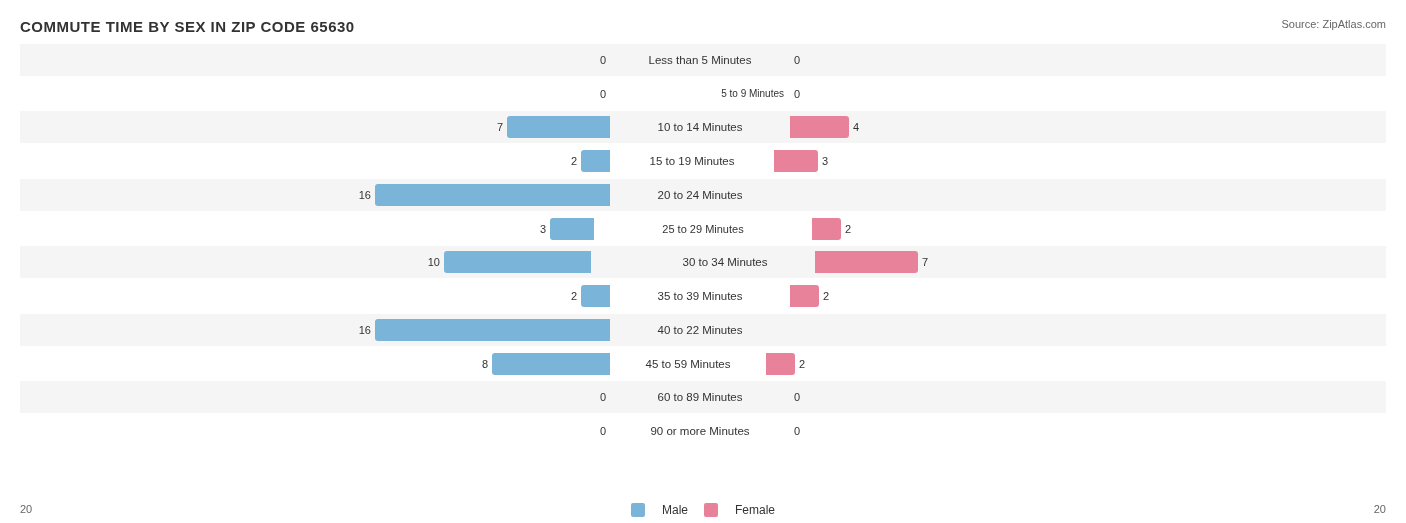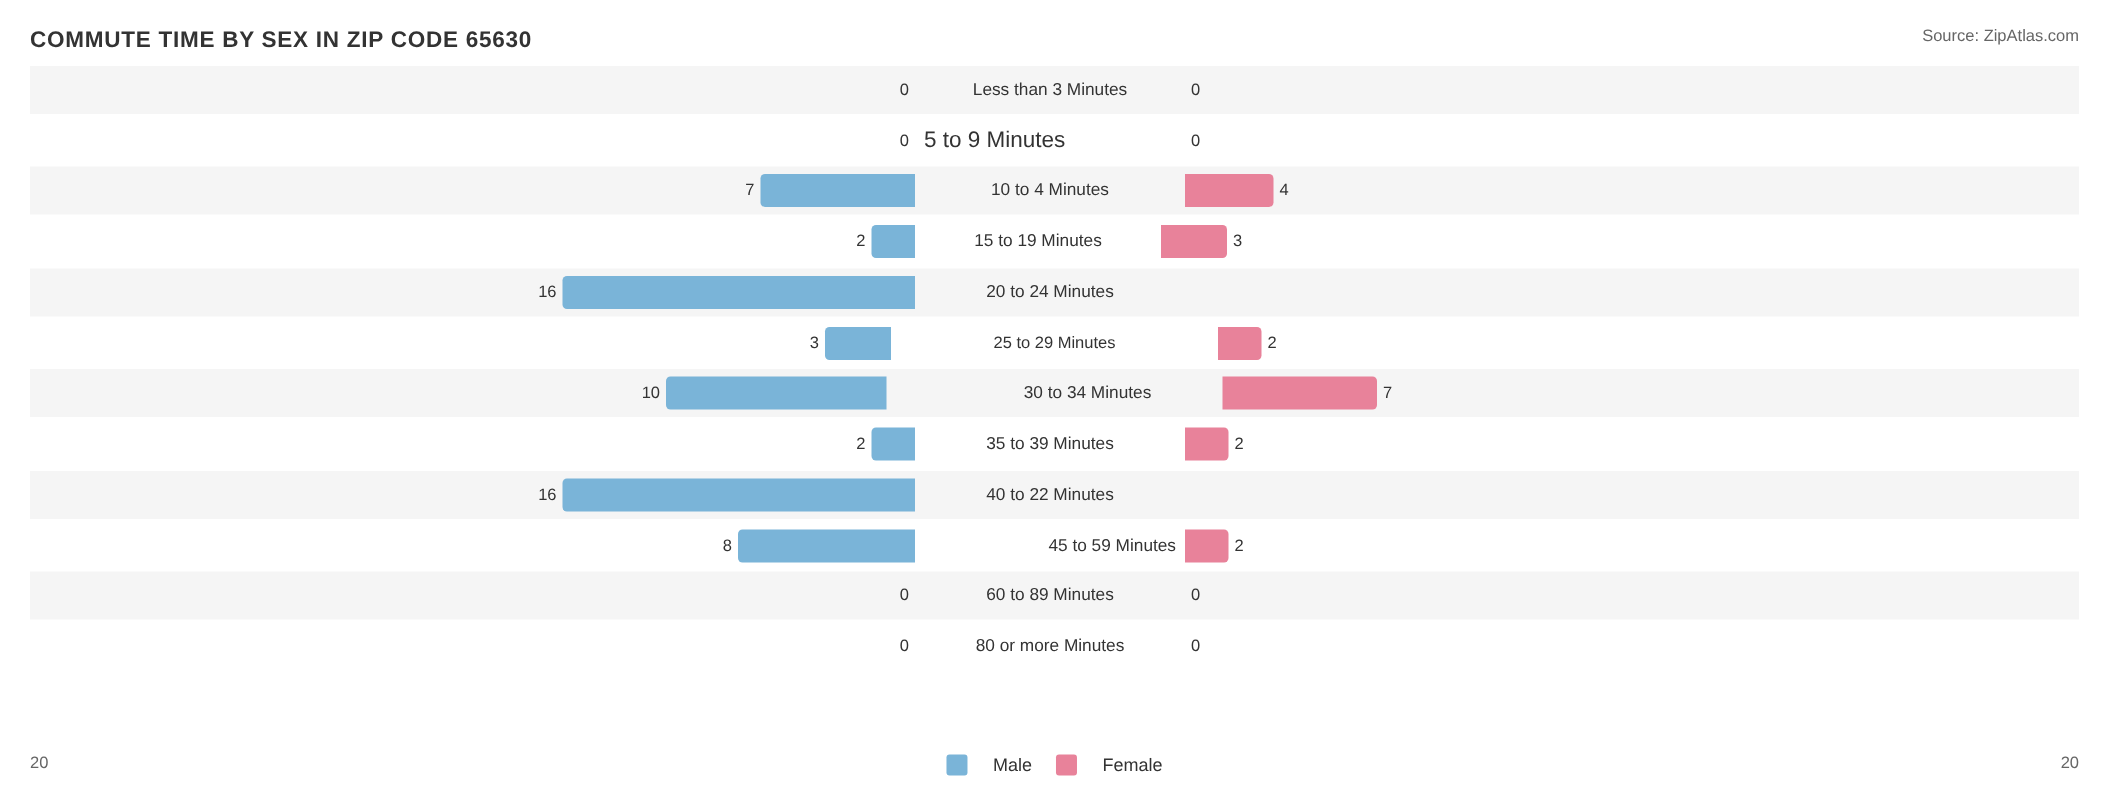--- a/index.html
+++ b/index.html
@@ -127,41 +127,41 @@
 
 <div class="chart-container">
   <div class="chart-title">COMMUTE TIME BY SEX IN ZIP CODE 65630</div>
   <div class="source">Source: ZipAtlas.com</div>
 
   <div class="bars-area" id="bars-area">
   <div class="bar-row">
         <div class="left-section" style="width: 590px; display: flex; align-items: center; justify-content: flex-end; position: relative; height: 100%;">
           <span style="font-size: 11px; color: rgb(51, 51, 51); position: absolute; white-space: nowrap; right: 4px;">0</span>
         </div>
-        <div class="label-cell" style="width: 180px; text-align: center; font-size: 11.5px; color: rgb(51, 51, 51); flex-shrink: 0; padding: 0px 6px;">Less than 3 Minutes</div>
-        <div class="right-section" style="width: 590px; display: flex; align-items: center; position: relative; height: 100%;">
-          <span style="font-size: 11px; color: rgb(51, 51, 51); position: absolute; white-space: nowrap; left: 4px;">0</span>
-        </div>
-      </div>
-      <div class="bar-row">
-        <div class="left-section" style="width: 590px; display: flex; align-items: center; justify-content: flex-end; position: relative; height: 100%;">
-          <span style="font-size: 11px; color: rgb(51, 51, 51); position: absolute; white-space: nowrap; right: 4px;">0</span>
-        </div>
-        <div class="label-cell" style="width: 180px; text-align: left; font-size: 15px; color: rgb(51, 51, 51); flex-shrink: 0; padding: 0px 6px;">5 to 9 Minutes</div>
+        <div class="label-cell" style="width: 180px; text-align: center; font-size: 11.5px; color: rgb(51, 51, 51); flex-shrink: 0; padding: 0px 6px;">Less than 5 Minutes</div>
+        <div class="right-section" style="width: 590px; display: flex; align-items: center; position: relative; height: 100%;">
+          <span style="font-size: 11px; color: rgb(51, 51, 51); position: absolute; white-space: nowrap; left: 4px;">0</span>
+        </div>
+      </div>
+      <div class="bar-row">
+        <div class="left-section" style="width: 590px; display: flex; align-items: center; justify-content: flex-end; position: relative; height: 100%;">
+          <span style="font-size: 11px; color: rgb(51, 51, 51); position: absolute; white-space: nowrap; right: 4px;">0</span>
+        </div>
+        <div class="label-cell" style="width: 180px; text-align: right; font-size: 10px; color: rgb(51, 51, 51); flex-shrink: 0; padding: 0px 6px;">5 to 9 Minutes</div>
         <div class="right-section" style="width: 590px; display: flex; align-items: center; position: relative; height: 100%;">
           <span style="font-size: 11px; color: rgb(51, 51, 51); position: absolute; white-space: nowrap; left: 4px;">0</span>
         </div>
       </div>
       <div class="bar-row">
         <div class="left-section" style="width: 590px; display: flex; align-items: center; justify-content: flex-end; position: relative; height: 100%;">
           <div class="male-bar" style="width: 103px;">
             <span style="font-size: 11px; color: rgb(51, 51, 51); position: absolute; white-space: nowrap; right: calc(100% + 4px);">7</span>
           </div>
         </div>
-        <div class="label-cell" style="width: 180px; text-align: center; font-size: 11.5px; color: rgb(51, 51, 51); flex-shrink: 0; padding: 0px 6px;">10 to 4 Minutes</div>
+        <div class="label-cell" style="width: 180px; text-align: center; font-size: 11.5px; color: rgb(51, 51, 51); flex-shrink: 0; padding: 0px 6px;">10 to 14 Minutes</div>
         <div class="right-section" style="width: 590px; display: flex; align-items: center; position: relative; height: 100%;">
           <div class="female-bar" style="width: 59px;">
             <span style="font-size: 11px; color: rgb(51, 51, 51); position: absolute; white-space: nowrap; left: calc(100% + 4px);">4</span>
           </div>
         </div>
       </div>
       <div class="bar-row">
         <div class="left-section" style="width: 590px; display: flex; align-items: center; justify-content: flex-end; position: relative; height: 100%;">
           <div class="male-bar" style="width: 29px;">
             <span style="font-size: 11px; color: rgb(51, 51, 51); position: absolute; white-space: nowrap; right: calc(100% + 4px);">2</span>
@@ -228,41 +228,41 @@
           </div>
         </div>
         <div class="label-cell" style="width: 180px; text-align: center; font-size: 11.5px; color: rgb(51, 51, 51); flex-shrink: 0; padding: 0px 6px;">40 to 22 Minutes</div>
       </div>
       <div class="bar-row">
         <div class="left-section" style="width: 590px; display: flex; align-items: center; justify-content: flex-end; position: relative; height: 100%;">
           <div class="male-bar" style="width: 118px;">
             <span style="font-size: 11px; color: rgb(51, 51, 51); position: absolute; white-space: nowrap; right: calc(100% + 4px);">8</span>
           </div>
         </div>
-        <div class="label-cell" style="width: 180px; text-align: right; font-size: 11.5px; color: rgb(51, 51, 51); flex-shrink: 0; padding: 0px 6px;">45 to 59 Minutes</div>
+        <div class="label-cell" style="width: 156px; text-align: center; font-size: 11.5px; color: rgb(51, 51, 51); flex-shrink: 0; padding: 0px 6px;">45 to 59 Minutes</div>
         <div class="right-section" style="width: 590px; display: flex; align-items: center; position: relative; height: 100%;">
           <div class="female-bar" style="width: 29px;">
             <span style="font-size: 11px; color: rgb(51, 51, 51); position: absolute; white-space: nowrap; left: calc(100% + 4px);">2</span>
           </div>
         </div>
       </div>
       <div class="bar-row">
         <div class="left-section" style="width: 590px; display: flex; align-items: center; justify-content: flex-end; position: relative; height: 100%;">
           <span style="font-size: 11px; color: rgb(51, 51, 51); position: absolute; white-space: nowrap; right: 4px;">0</span>
         </div>
         <div class="label-cell" style="width: 180px; text-align: center; font-size: 11.5px; color: rgb(51, 51, 51); flex-shrink: 0; padding: 0px 6px;">60 to 89 Minutes</div>
         <div class="right-section" style="width: 590px; display: flex; align-items: center; position: relative; height: 100%;">
           <span style="font-size: 11px; color: rgb(51, 51, 51); position: absolute; white-space: nowrap; left: 4px;">0</span>
         </div>
       </div>
       <div class="bar-row">
         <div class="left-section" style="width: 590px; display: flex; align-items: center; justify-content: flex-end; position: relative; height: 100%;">
           <span style="font-size: 11px; color: rgb(51, 51, 51); position: absolute; white-space: nowrap; right: 4px;">0</span>
         </div>
-        <div class="label-cell" style="width: 180px; text-align: center; font-size: 11.5px; color: rgb(51, 51, 51); flex-shrink: 0; padding: 0px 6px;">80 or more Minutes</div>
+        <div class="label-cell" style="width: 180px; text-align: center; font-size: 11.5px; color: rgb(51, 51, 51); flex-shrink: 0; padding: 0px 6px;">90 or more Minutes</div>
         <div class="right-section" style="width: 590px; display: flex; align-items: center; position: relative; height: 100%;">
           <span style="font-size: 11px; color: rgb(51, 51, 51); position: absolute; white-space: nowrap; left: 4px;">0</span>
         </div>
       </div>
     </div>
 
   <div class="legend">
     <div class="legend-item">
       <div class="legend-box" style="background:#7ab4d8;"></div>
       <span>Male</span>

